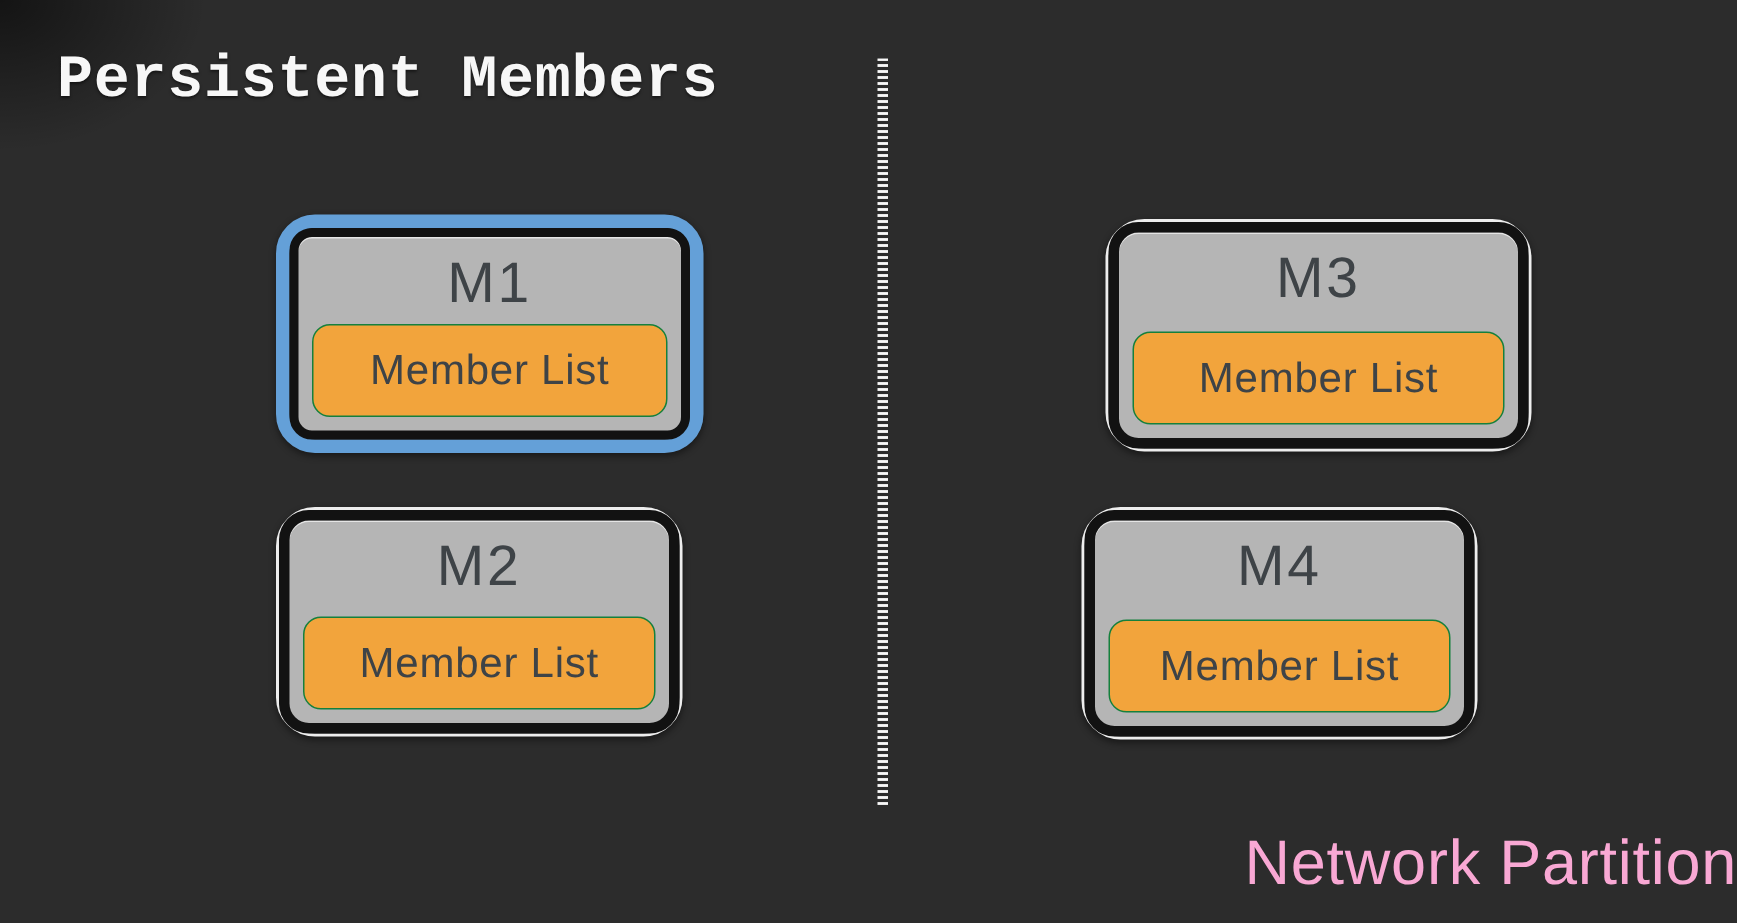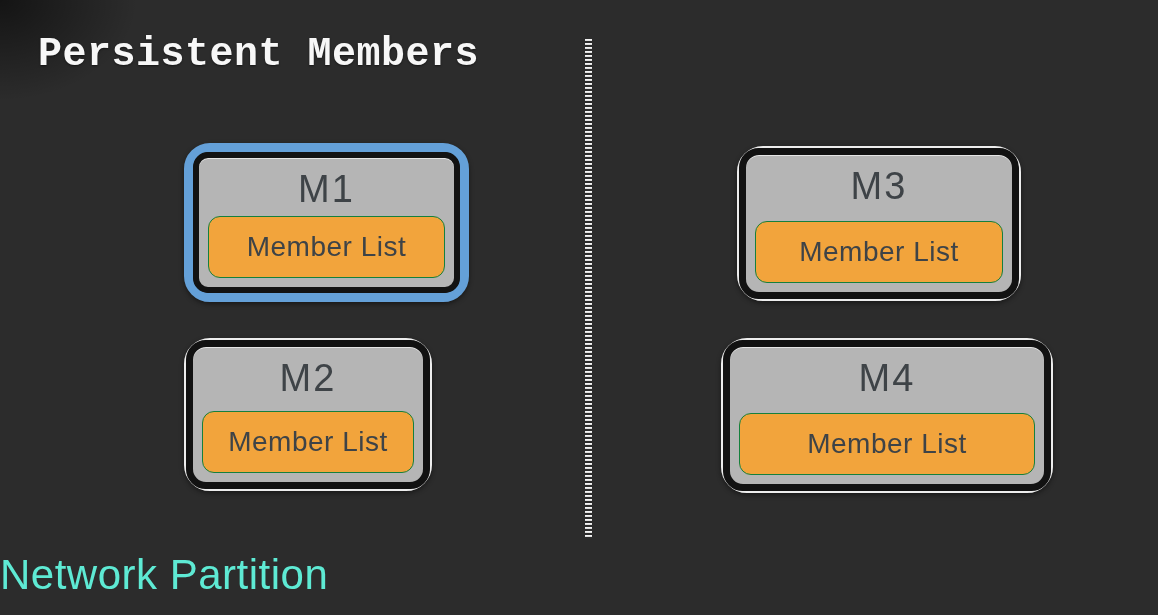--- a/index.html
+++ b/index.html
@@ -38,24 +38,24 @@
     width: 7px; height: 498px;
     background:
       repeating-linear-gradient(to bottom,
         #e9e9e9 0px, #ffffff 1px, #bdbdbd 2px,
         rgba(0,0,0,0) 2px, rgba(0,0,0,0) 4px);
   }
 
   .partition-label {
     position: absolute;
     left: 0; right: 0; top: 551px;
-    text-align: left;
+    text-align: right;
     font-size: 42px;
     font-weight: normal;
-    color: #5eead4;
+    color: #f9a8d4;
     letter-spacing: 0.5px;
   }
 
   
   .node {
     position: absolute;
     box-sizing: border-box;
     border-radius: 26px;
     box-shadow: 0 2px 5px rgba(0,0,0,0.45);
   }
@@ -95,23 +95,23 @@
     display: flex;
     align-items: center;
     justify-content: center;
     font-size: 28px;
     color: #3e4347;
     letter-spacing: 0.5px;
   }
 
   
   .node[data-name="node-m1"] { left: 184px; top: 143px; width: 285px; height: 159px; }
-  .node[data-name="node-m2"] { left: 184px; top: 338px; width: 248px; height: 153px; }
+  .node[data-name="node-m2"] { left: 184px; top: 338px; width: 271px; height: 153px; }
   .node[data-name="node-m3"] { left: 721px; top: 146px; width: 284px; height: 155px; margin-left: 16px; }
-  .node[data-name="node-m4"] { left: 721px; top: 338px; width: 332px; height: 155px; }
+  .node[data-name="node-m4"] { left: 721px; top: 338px; width: 264px; height: 155px; }
 </style>
 </head>
 <body style="background: rgb(44, 44, 44); --accent-blue: #64a0d8; --accent-orange: #f2a43c;">
 
 <div class="canvas" data-name="slide-canvas">
 
   <div class="corner-shade" data-name="corner-shadow"></div>
 
   <div class="page-title" data-name="page-title">Persistent Members</div>
 

